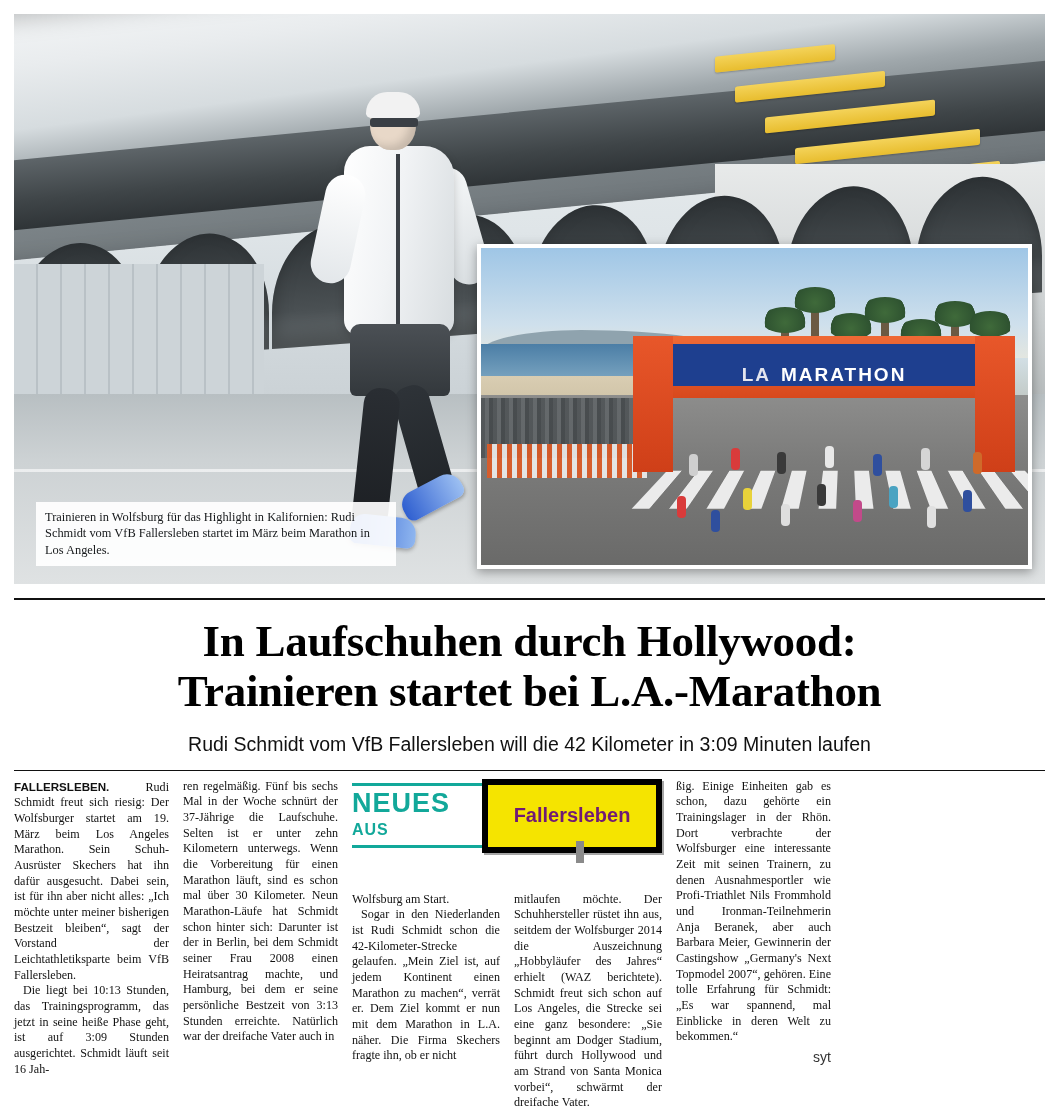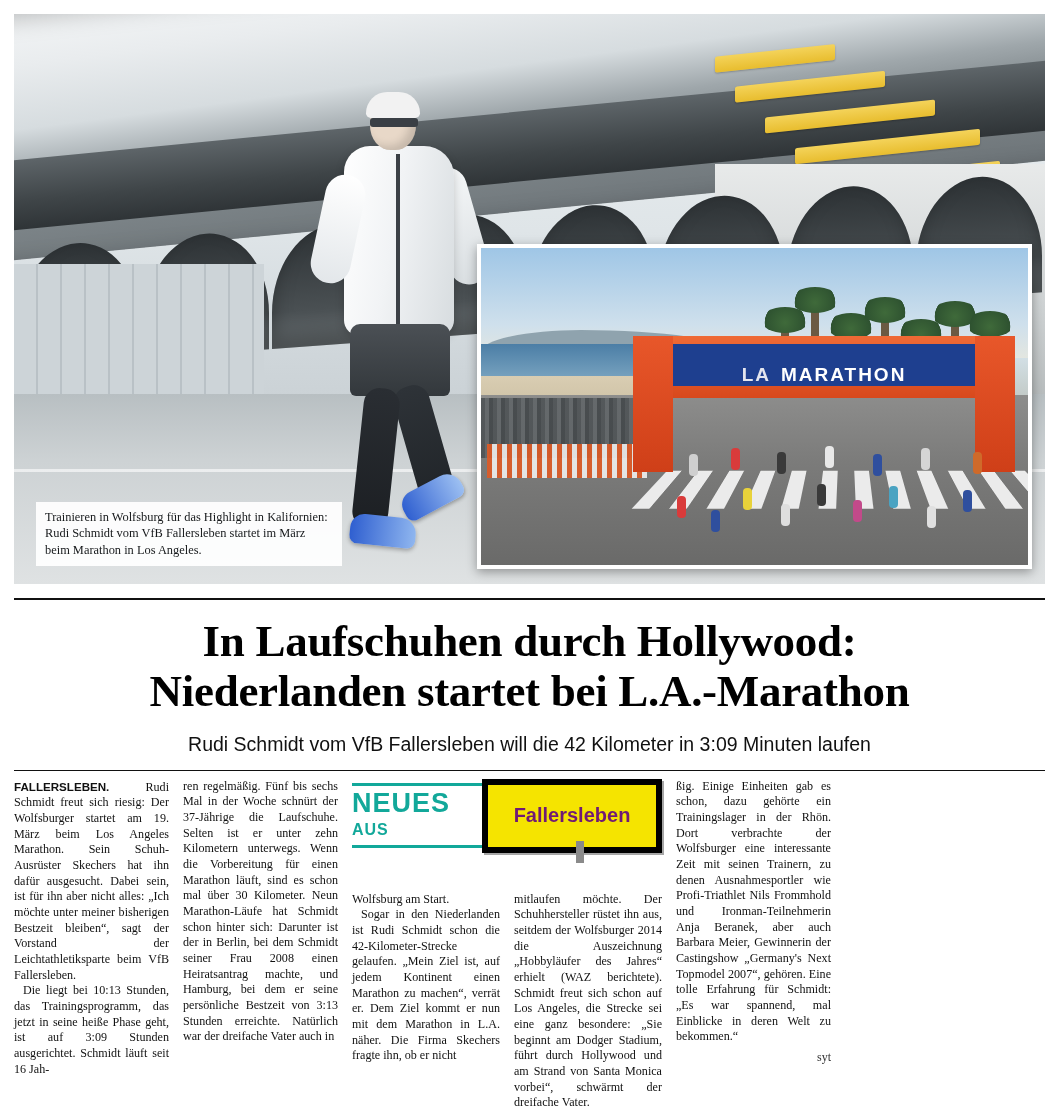--- a/index.html
+++ b/index.html
@@ -195,21 +195,21 @@
     background: linear-gradient(90deg,#2f5fd0,#9dc0f2);
     border-radius: 14px 16px 8px 8px; transform: rotate(-28deg);
     box-shadow: 0 2px 4px rgba(0,0,0,0.3);
   }
 
   
   .photo-caption {
     position: absolute;
     left: 22px;
     bottom: 18px;
-    width: 306px;
+    width: 360px;
     background: rgba(255,255,255,0.92);
     padding: 7px 9px 8px 9px;
     font-family: "Liberation Serif", serif;
     font-size: 12.4px;
     line-height: 1.32;
     color: #15181a;
     box-sizing: border-box;
   }
 
   
@@ -381,22 +381,22 @@
     background: #8a8a8a;
   }
   .mid-cols {
     display: flex;
     gap: 14px;
   }
   .mid-cols .col { width: 148px; }
   .syt {
     position: absolute;
     right: 0; bottom: -2px;
-    font-family: Liberation Serif, serif;
-    font-size: 12px;
+    font-family: Liberation Sans, sans-serif;
+    font-size: 14px;
     color: #333;
   }
 </style>
 </head>
 <body>
 
 <div class="page">
 
   <div class="photo-block">
     <div class="main-photo">
@@ -482,21 +482,21 @@
       <div class="runner-dot" style="left:344px; top:198px; background:#e8e8e8;"></div>
       <div class="runner-dot" style="left:392px; top:206px; background:#2f4f9e;"></div>
       <div class="runner-dot" style="left:440px; top:200px; background:#d5d5d5;"></div>
       <div class="runner-dot" style="left:492px; top:204px; background:#cf6a2a;"></div>
     </div>
   </div>
 
   <div class="rule-top"></div>
   <div class="headline">
     <div>In Laufschuhen durch Hollywood:</div>
-    <div>Niederlanden startet bei L.A.-Marathon</div>
+    <div>Trainieren startet bei L.A.-Marathon</div>
   </div>
   <div class="subhead">Rudi Schmidt vom VfB Fallersleben will die 42 Kilometer in 3:09 Minuten laufen</div>
   <div class="rule-under"></div>
 
   <div class="columns">
 
     <div class="col">
       <p class="first">
         <span class="lead">FALLERSLEBEN.</span>
         <span>Rudi Schmidt freut sich riesig: Der Wolfsburger startet am 19. März beim Los Angeles Marathon. Sein Schuh-Ausrüster Skechers hat ihn dafür ausgesucht. Dabei sein, ist für ihn aber nicht alles: „Ich möchte unter meiner bisherigen Bestzeit bleiben“, sagt der Vorstand der Leichtathletiksparte beim VfB Fallersleben.</span>

